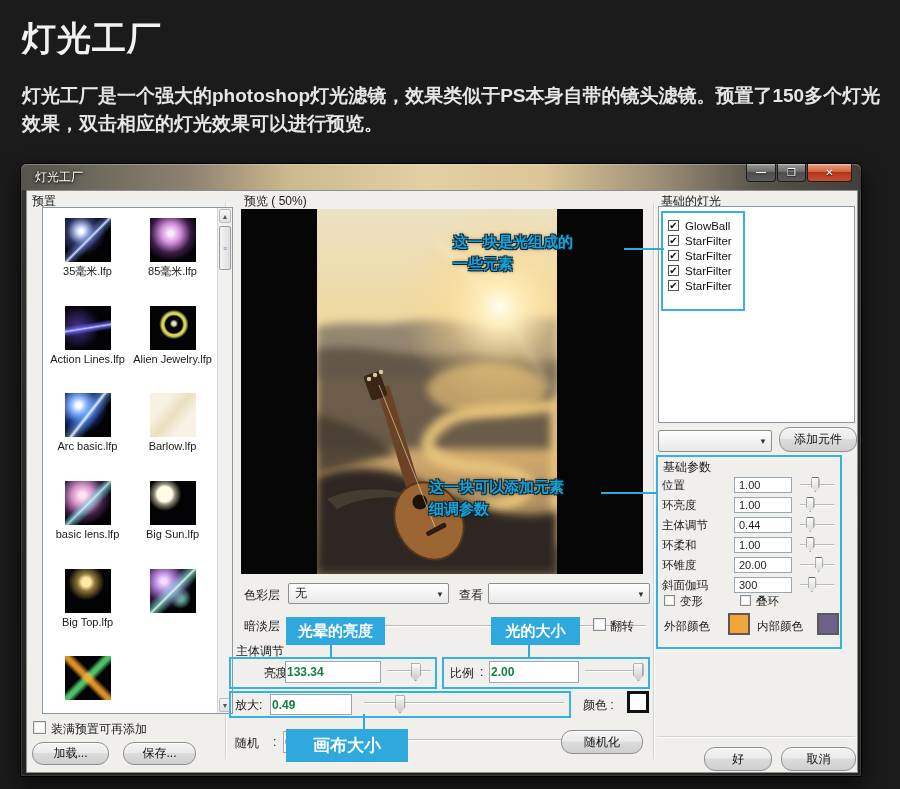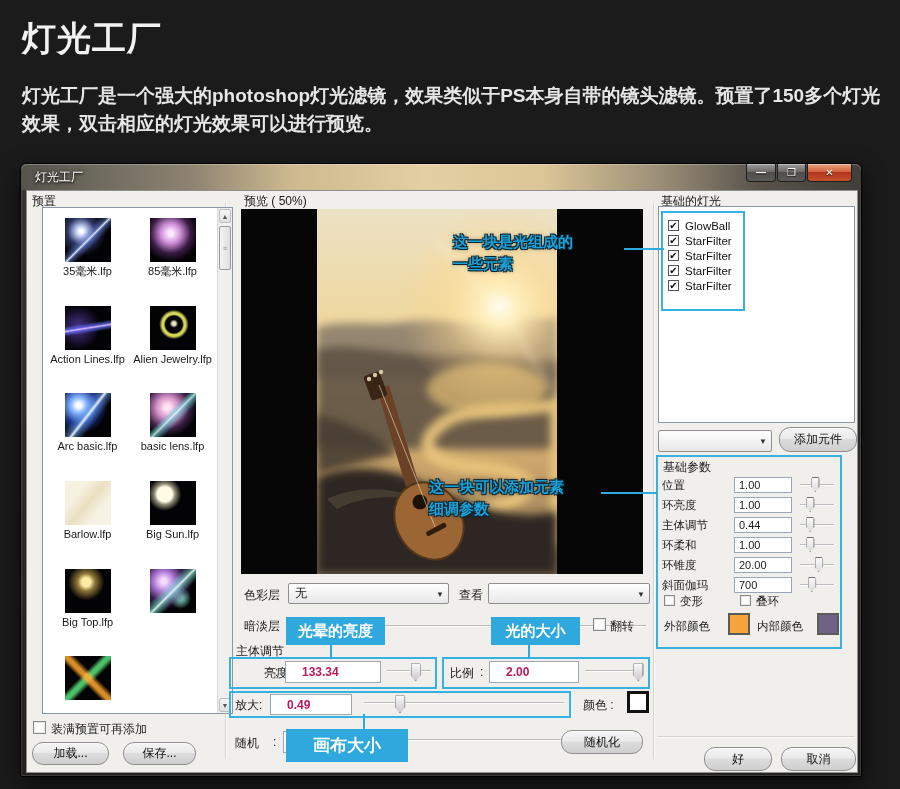--- a/index.html
+++ b/index.html
@@ -35,22 +35,22 @@
   .client .lbl { position:absolute; font-size:12px; color:#1a1a1a; }
 
   .vdiv { position:absolute; width:1px; background:#d6d4d0; box-shadow:1px 0 0 #fbfbfa; }
   .hdiv { position:absolute; height:1px; background:#d6d4d0; box-shadow:0 1px 0 #fbfbfa; }
 
   
   .btn { position:absolute; border:1px solid #8e8f8f; border-radius:11px; font-size:12px; color:#111;
          background:linear-gradient(180deg,#f4f4f4 0%,#ebebeb 45%,#dcdcdc 50%,#cfcfcf 100%);
          display:flex; align-items:center; justify-content:center;
          box-shadow:0 1px 0 rgba(255,255,255,.8) inset; font-weight:normal; }
-  .input { position:absolute; border:1px solid #9aa8b5; background:#fff; font-size:12px; color:#be185d;
-         display:flex; align-items:center; padding-left:16px; font-weight:bold; }
+  .input { position:absolute; border:1px solid #9aa8b5; background:#fff; font-size:12px; color:#15803d;
+         display:flex; align-items:center; padding-left:1px; font-weight:bold; }
   .dropdown { position:absolute; border:1px solid #8e8f8f; border-radius:2px; background:linear-gradient(180deg,#fefefe,#e8e8e8);
          display:flex; align-items:center; padding-left:6px; font-size:12px; }
   .dd-arrow { position:absolute; right:4px; top:50%; transform:translateY(-50%); font-size:8px; color:#333; }
   .checkbox { position:absolute; width:13px; height:13px; background:#fff; border:1px solid #8a8a8a; box-shadow:0 0 0 1px #e8e8e8 inset; }
   .cb-label { position:absolute; font-size:12px; }
 
   .slider { position:absolute; }
   .slider .track { position:absolute; left:0; right:0; top:50%; height:2px; margin-top:-2px;
                    background:#b9b9b9; border-bottom:1px solid #fff; }
   .sthumb { position:absolute; top:50%; transform:translate(-50%,-50%); width:11px; height:19px;
@@ -165,26 +165,26 @@
             </div>
             <div class="preset-cell">
               <div class="thumb t-alien"></div>
               <div class="cap">Alien Jewelry.lfp</div>
             </div>
             <div class="preset-cell">
               <div class="thumb t-arc"></div>
               <div class="cap">Arc basic.lfp</div>
             </div>
             <div class="preset-cell">
+              <div class="thumb t-barlow"></div>
+              <div class="cap">Barlow.lfp</div>
+            </div>
+            <div class="preset-cell">
               <div class="thumb t-basiclens"></div>
               <div class="cap">basic lens.lfp</div>
-            </div>
-            <div class="preset-cell">
-              <div class="thumb t-barlow"></div>
-              <div class="cap">Barlow.lfp</div>
             </div>
             <div class="preset-cell">
               <div class="thumb t-bigsun"></div>
               <div class="cap">Big Sun.lfp</div>
             </div>
             <div class="preset-cell">
               <div class="thumb t-bigtop"></div>
               <div class="cap">Big Top.lfp</div>
             </div>
             <div class="preset-cell">
@@ -401,21 +401,21 @@
           <div class="bp-row" style="top: 364px;">
             <div class="bp-label">环锥度</div>
             <div class="bp-input">20.00</div>
             <div class="mini-slider">
               <div class="track"></div>
               <div class="mini-thumb" style="left: 55%;"></div>
             </div>
           </div>
           <div class="bp-row" style="top: 384px;">
             <div class="bp-label">斜面伽玛</div>
-            <div class="bp-input">700</div>
+            <div class="bp-input">300</div>
             <div class="mini-slider">
               <div class="track"></div>
               <div class="mini-thumb" style="left: 35%;"></div>
             </div>
           </div>
         </div>
 
       <div class="checkbox" style="left:637px;top:404px;width:11px;height:11px;"></div>
       <div class="cb-label" style="left:653px;top:403px;font-size:11.5px;">变形</div>
       <div class="checkbox" style="left:713px;top:404px;width:11px;height:11px;"></div>

